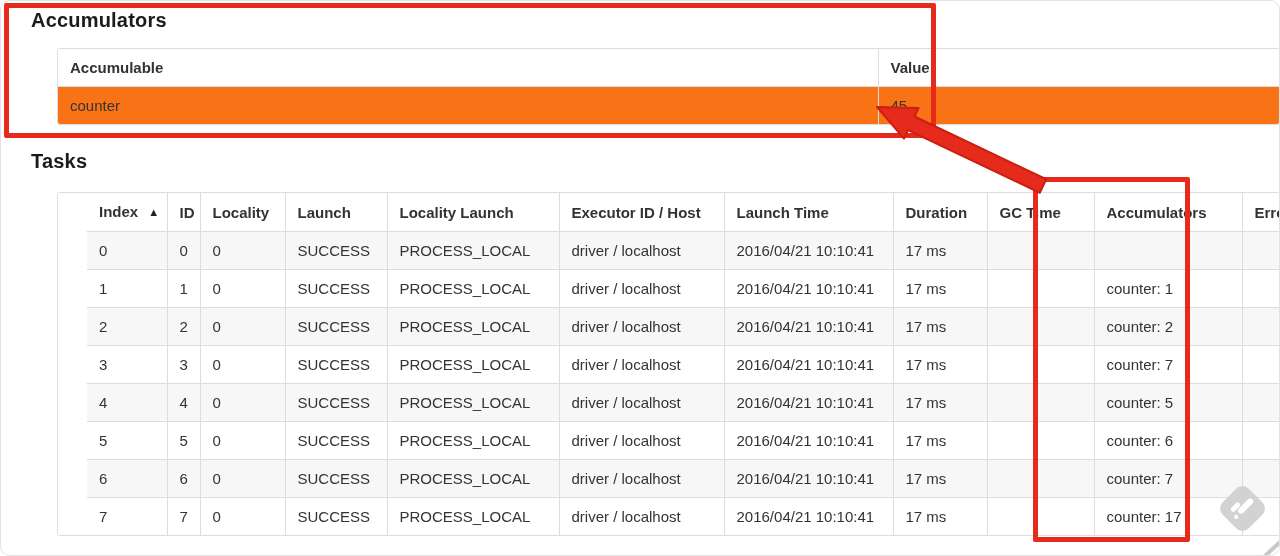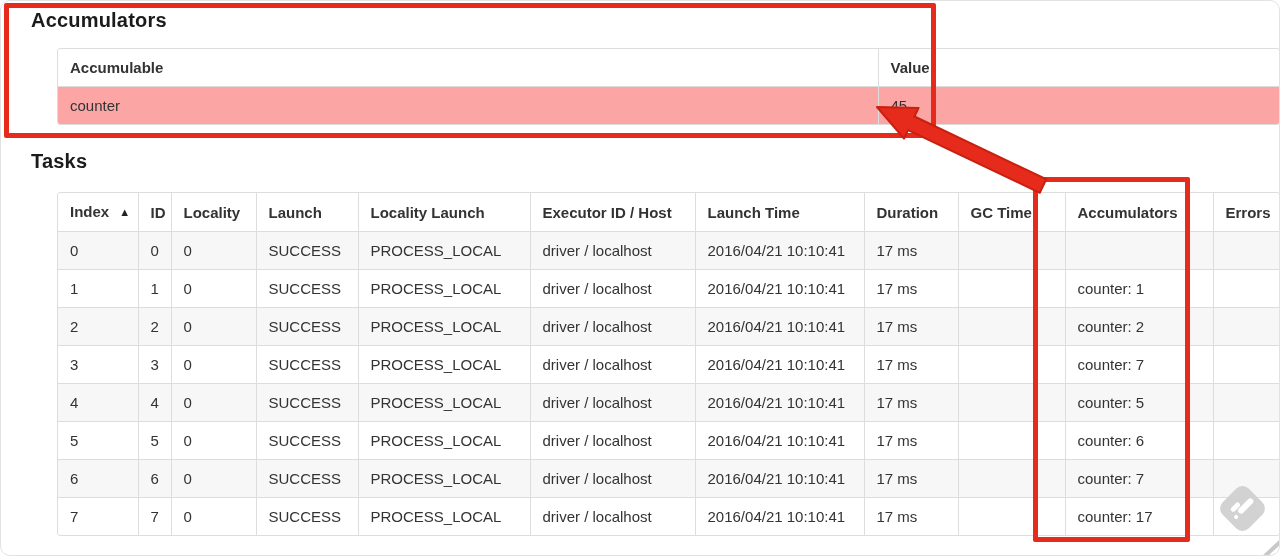--- a/index.html
+++ b/index.html
@@ -27,39 +27,39 @@
   .title-tasks{top:149px;}
 
   .table-wrap{
     position:absolute;left:34px;width:1223px;
     border:1px solid #dddddd;border-radius:3px;
     overflow:hidden;background:#fff;
     box-sizing:border-box;
     margin-left:22px;
   }
   .wrap-acc{top:47px;}
-  .wrap-tasks{top:191px;}
+  .wrap-tasks{top:191px;padding-left:29px;}
 
   table{
     border-collapse:collapse;width:100%;table-layout:fixed;
     font-size:15px;color:#333333;
   }
   th,td{
     padding:8px 12px;
     text-align:left;vertical-align:middle;
     border-left:1px solid #dddddd;
     border-top:1px solid #dddddd;
     height:37px;box-sizing:border-box;
     line-height:21px;
     white-space:nowrap;overflow:hidden;
   }
   th{font-weight:bold;color:#333;}
   tr > th:first-child, tr > td:first-child{border-left:none;}
   thead tr th{border-top:none;}
-  tbody tr.stripe{background:#fca5a5;}
+  tbody tr.stripe{background:#f97316;}
   .tasks-table tbody tr:nth-child(odd){background:#f7f7f7;}
 
   .sort-icon{
     font-size:11px;color:#222;margin-left:10px;
     vertical-align:1px;
   }
 
   
   .anno-box{
     position:absolute;box-sizing:border-box;

